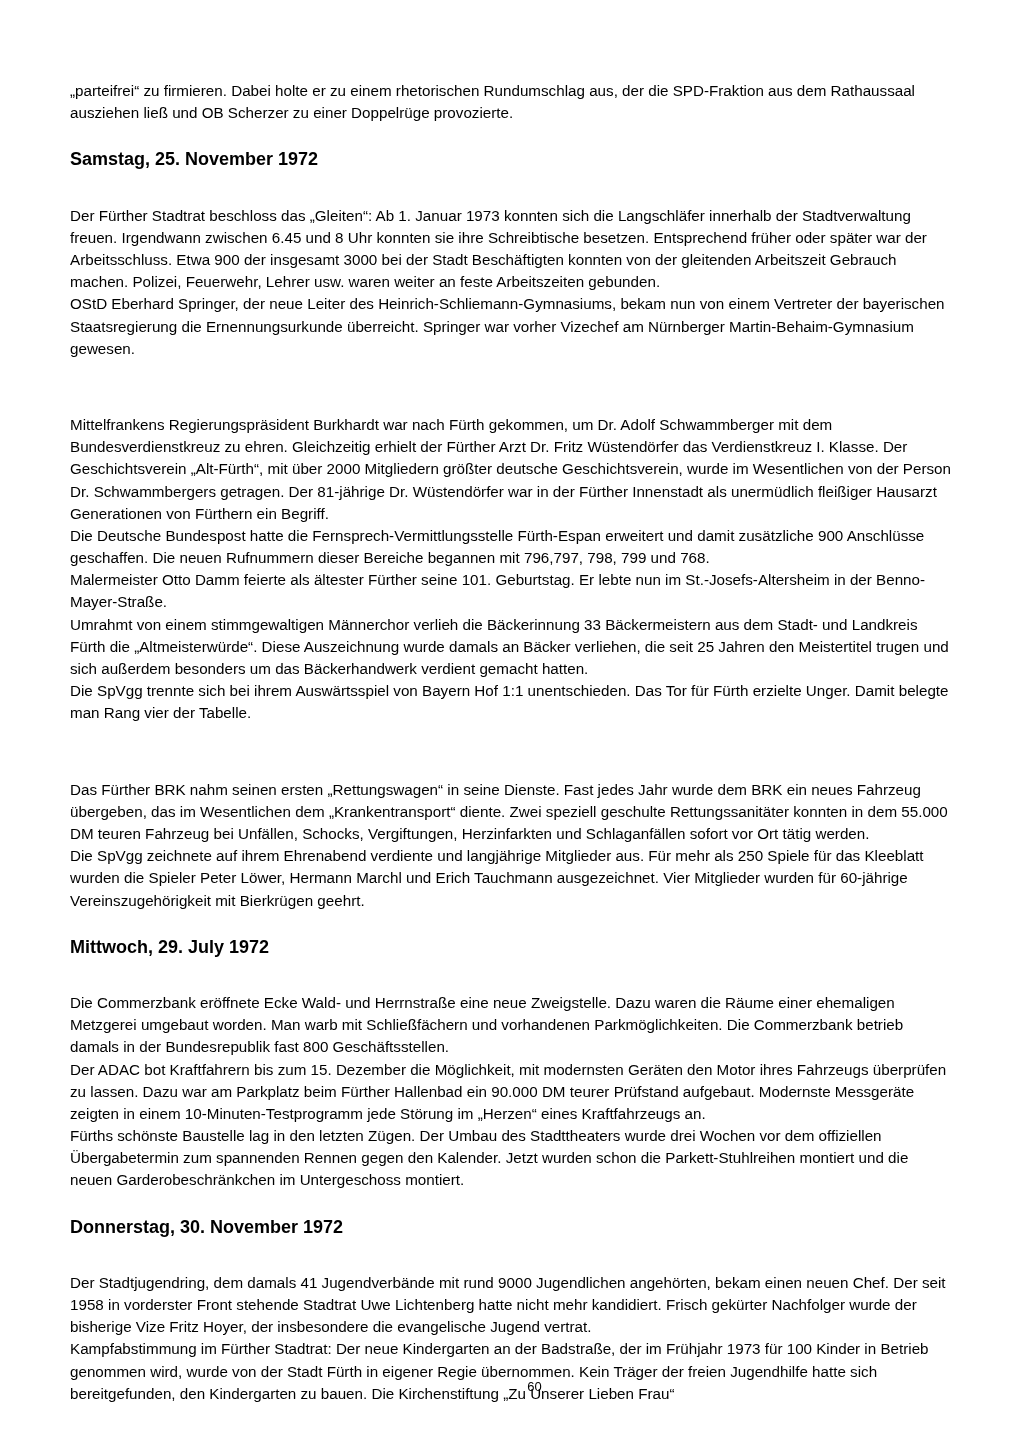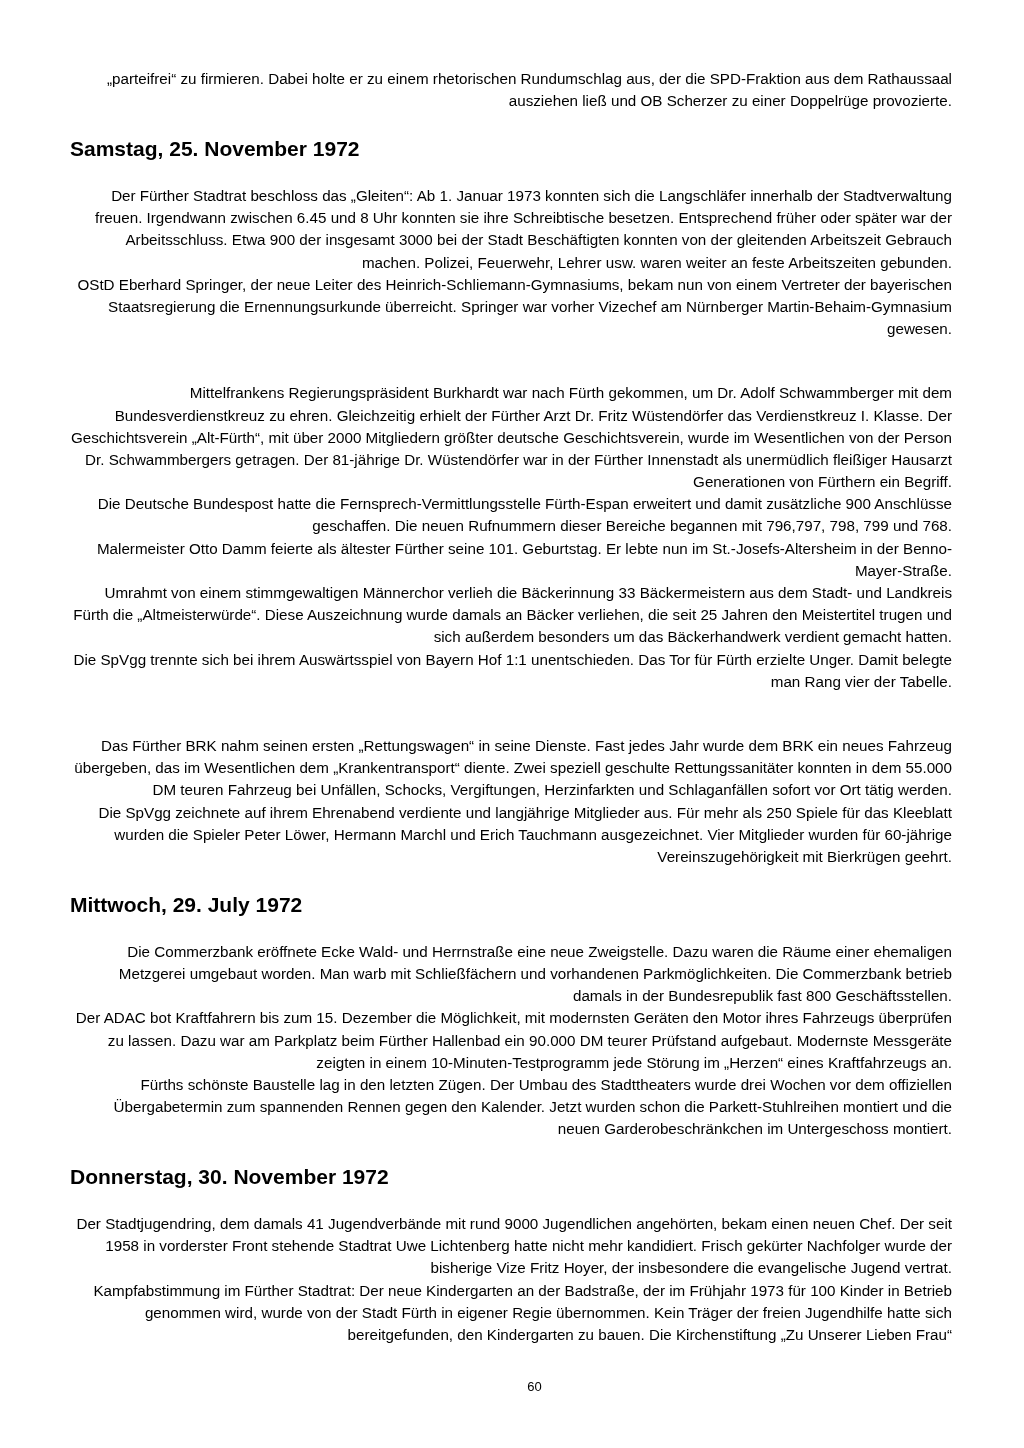--- a/index.html
+++ b/index.html
@@ -16,26 +16,26 @@
   .page {
     position: relative;
     width: 1024px;
     height: 1448px;
     box-sizing: border-box;
     padding: 68px 72px 0 70px;
   }
   .para {
     font-size: 15.2px;
     line-height: 1.46;
-    margin: 0 0 0 0;
-    text-align: right;
+    margin: 12px 0 0 0;
+    text-align: left;
     white-space: pre-wrap;
   }
   .heading {
-    font-size: 21px;
+    font-size: 18px;
     font-weight: bold;
     line-height: 1.46;
     margin: 0;
   }
   .gap-lg { height: 22px; }
   .gap-md { height: 20px; }
   .page-number {
     position: absolute;
     left: 0;
     right: 0;

